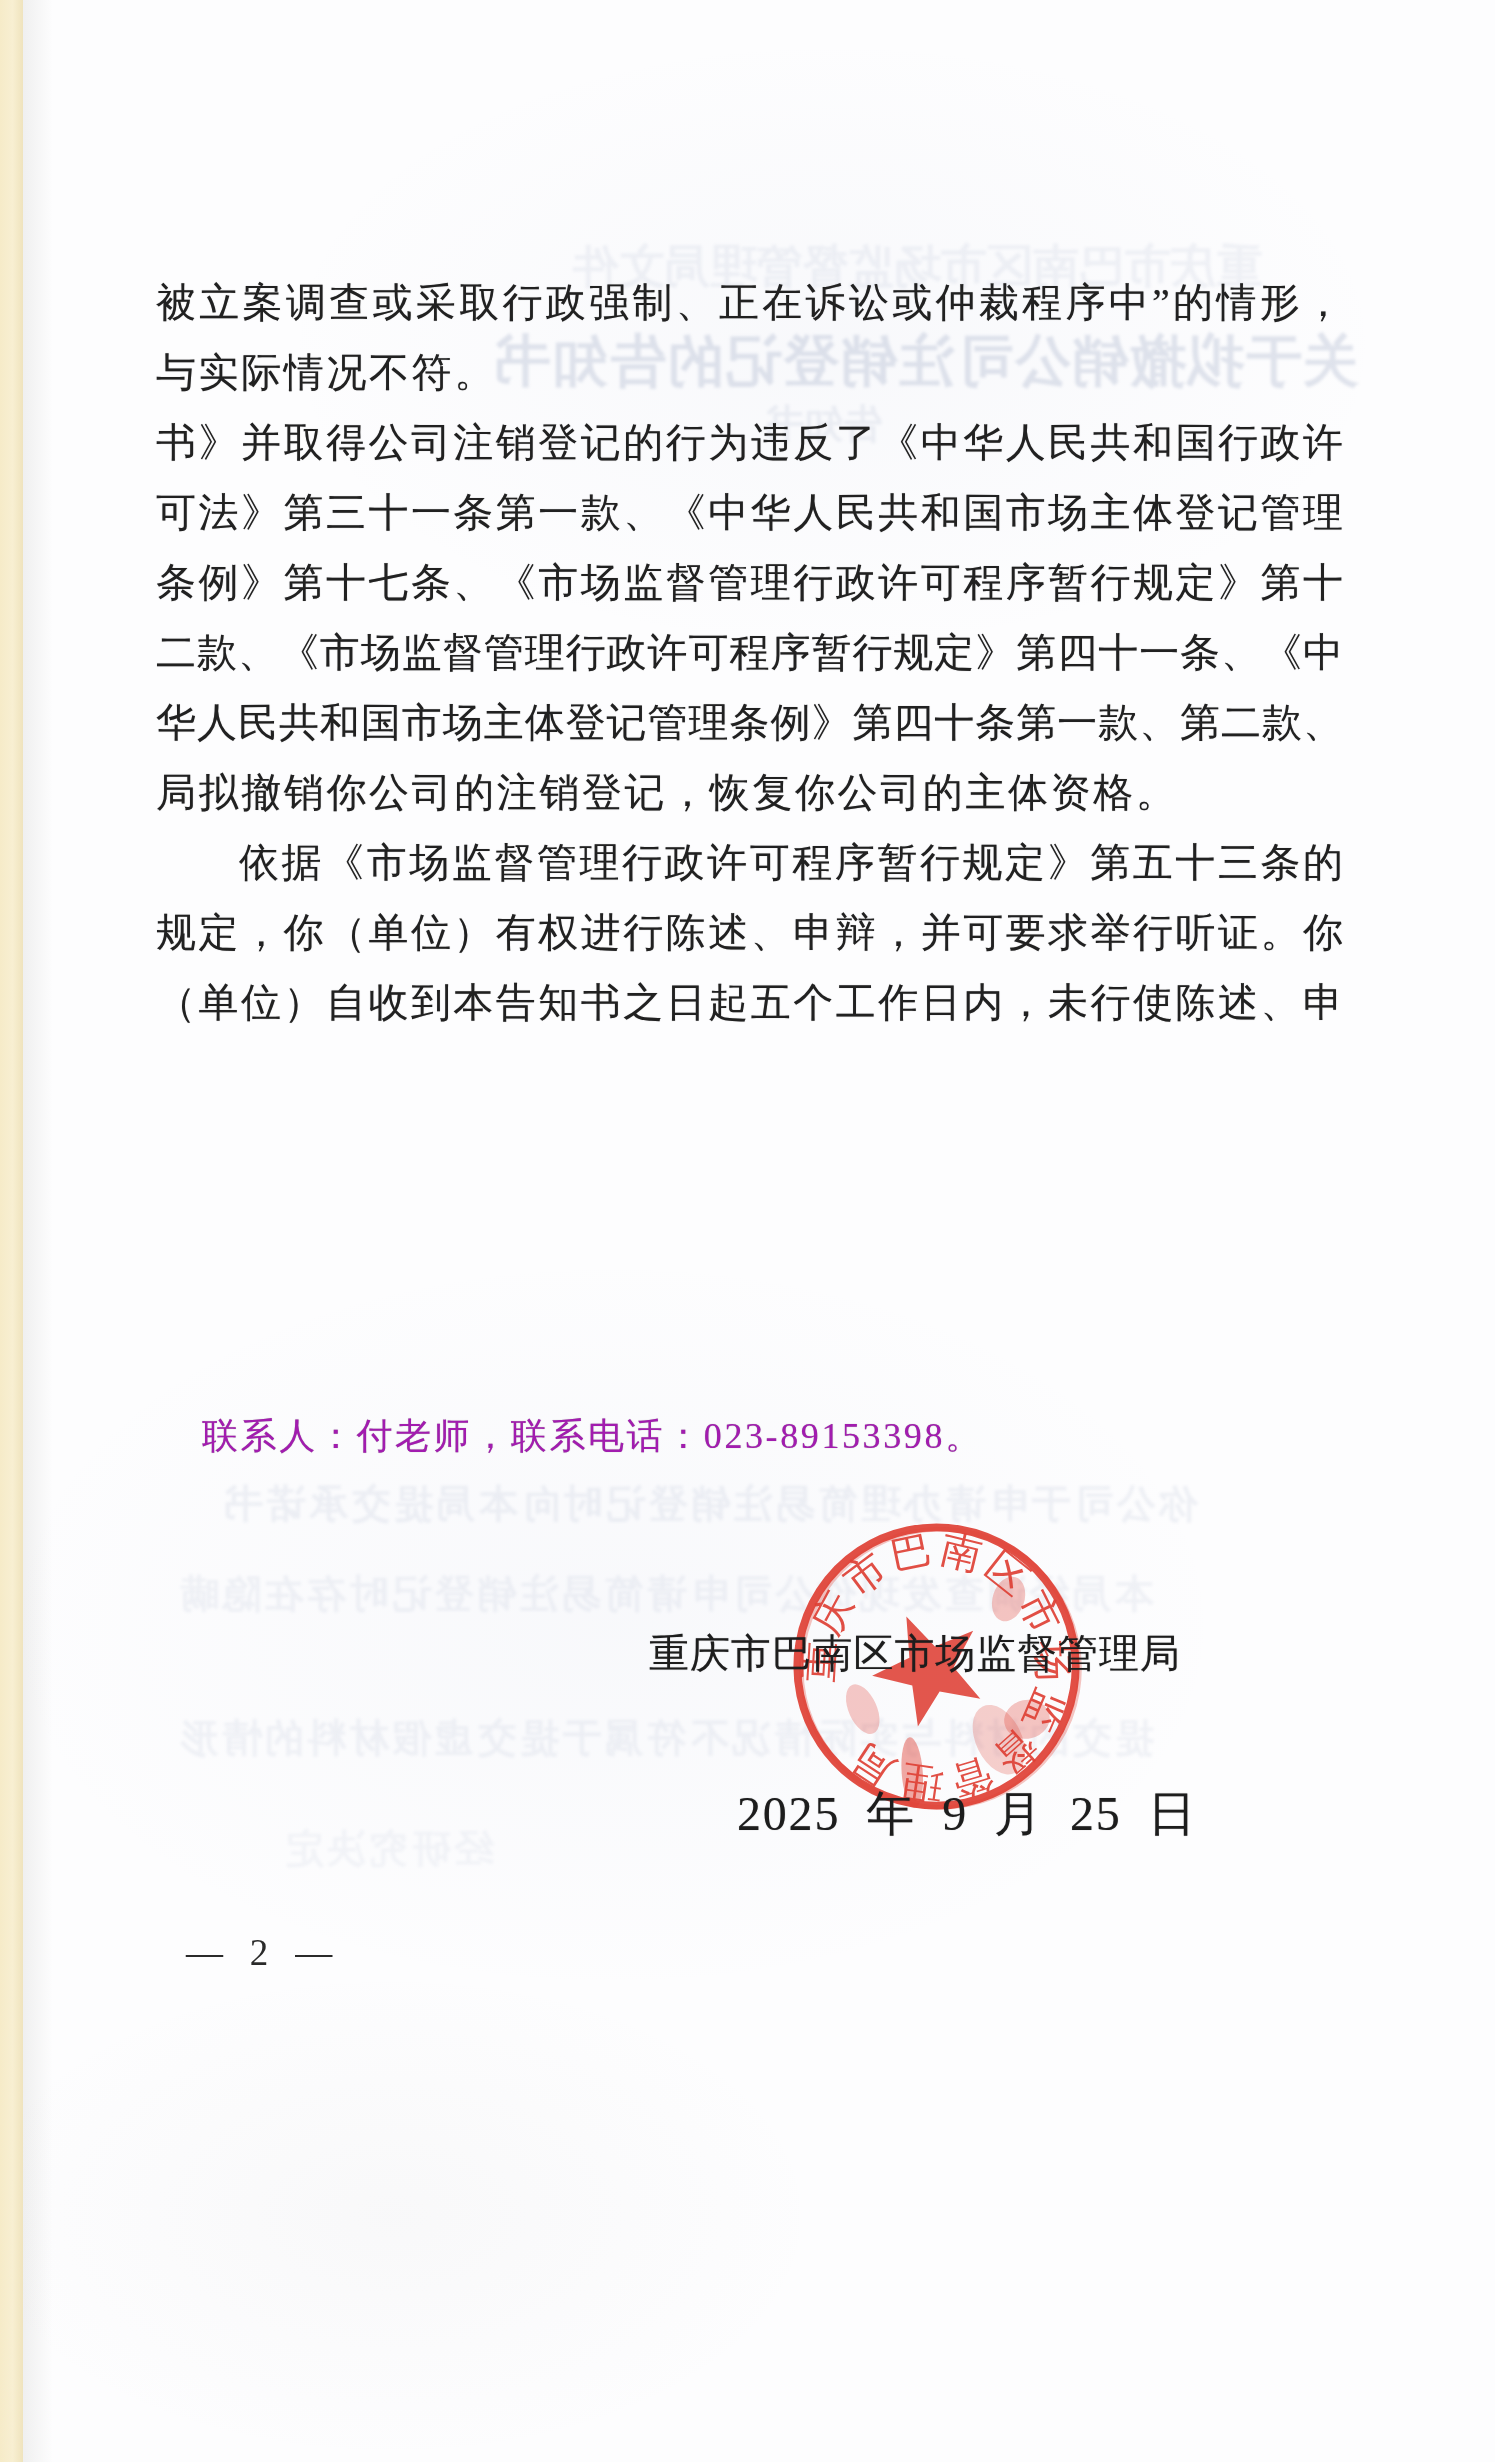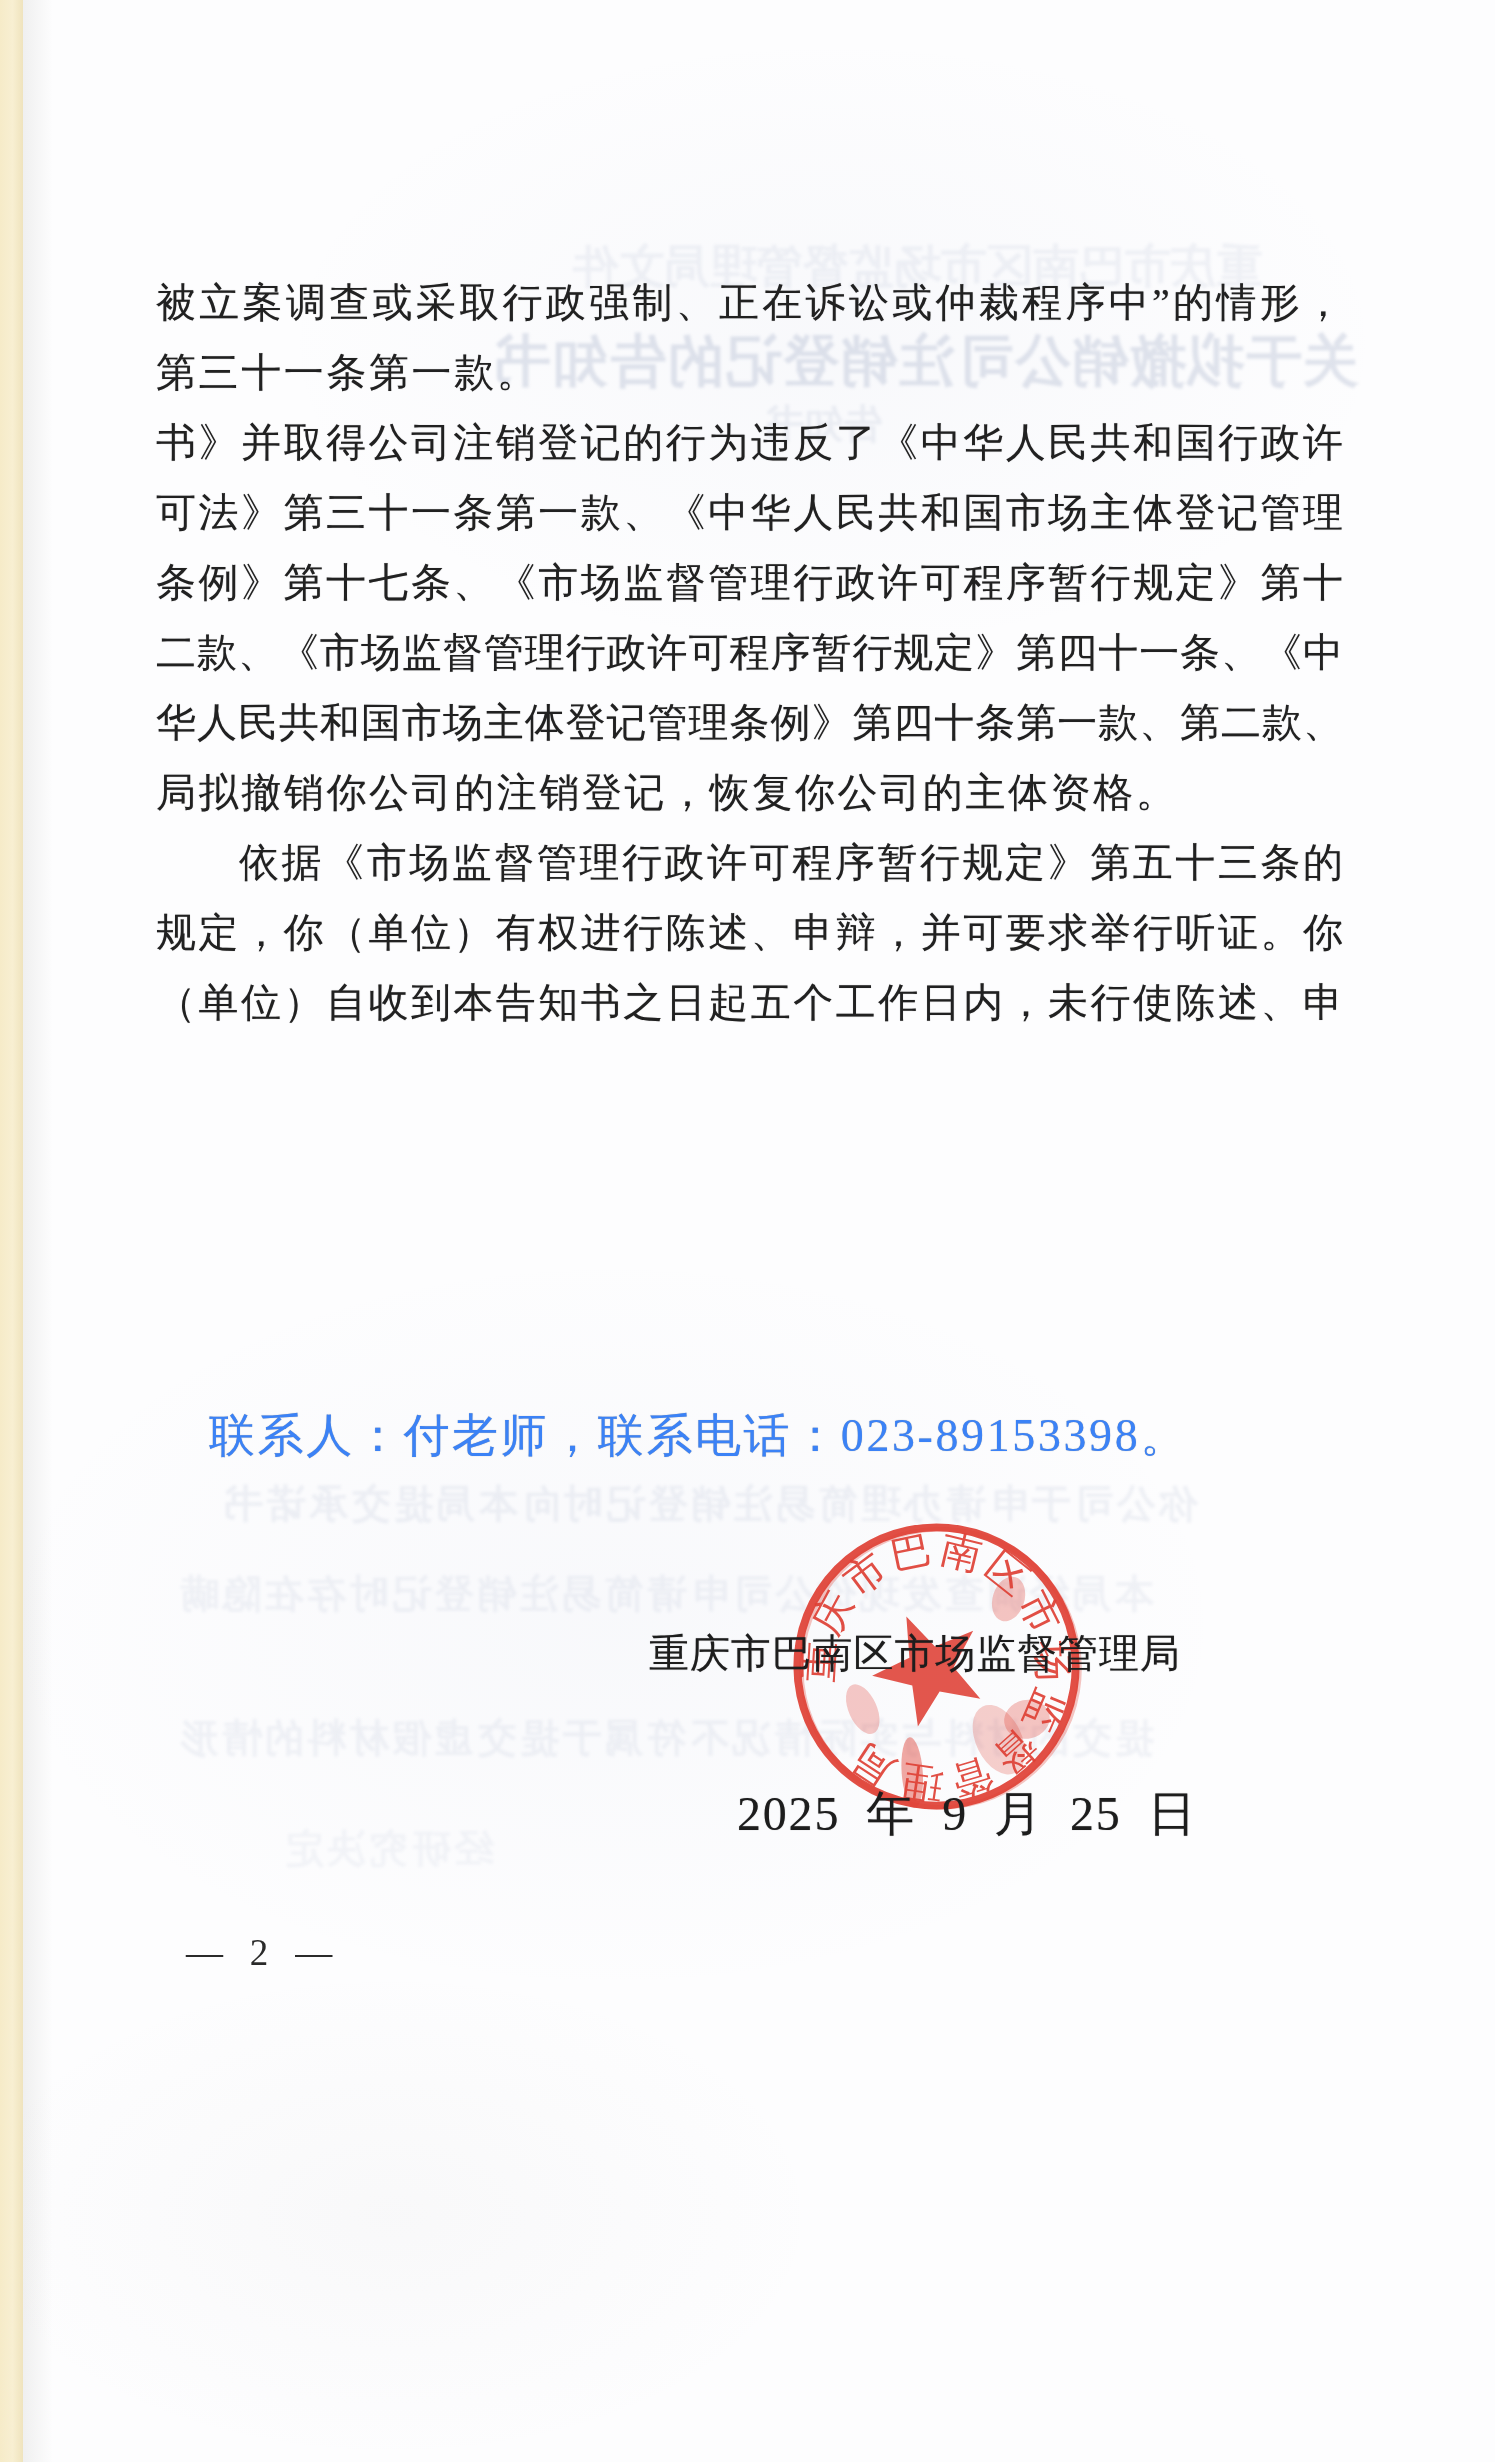--- a/index.html
+++ b/index.html
@@ -30,22 +30,22 @@
   .ln{
     width:1187px;height:70px;line-height:70px;font-size:40px;color:#212121;
     text-align:justify;text-align-last:justify;text-justify:inter-character;
     white-space:nowrap;text-shadow:0 0 0.9px rgba(20,20,20,0.4);
     box-sizing:border-box;
   }
   .ln.ind{padding-left:83px;}
   .ln.short{text-align-last:left;letter-spacing:2.6px;}
   .contact{
     position:absolute;left:202px;top:1401px;z-index:3;
-    font-size:46px;line-height:70px;letter-spacing:2.6px;color:#3b82f6;
-    text-shadow:0 0 0.9px rgba(20,20,20,0.4);white-space:nowrap;margin-left:7px;
+    font-size:36px;line-height:70px;letter-spacing:2.6px;color:#a21caf;
+    text-shadow:0 0 0.9px rgba(20,20,20,0.4);white-space:nowrap;
   }
   .agency{
     position:absolute;left:649px;top:1619px;z-index:4;
     font-size:40px;line-height:70px;letter-spacing:0.9px;color:#1d1d1d;
     text-shadow:0 0 0.9px rgba(20,20,20,0.45);white-space:nowrap;
   }
   .datefield{
     position:absolute;left:737px;top:1779px;z-index:4;
     font-size:48px;line-height:70px;word-spacing:12.3px;letter-spacing:1.8px;color:#1d1d1d;
     text-shadow:0 0 0.9px rgba(20,20,20,0.45);white-space:nowrap;
@@ -108,21 +108,21 @@
       <ellipse cx="-52" cy="112" rx="12" ry="40" opacity="0.45" transform="rotate(8 -52 112)"></ellipse>
       <ellipse cx="52" cy="96" rx="26" ry="42" opacity="0.25" transform="rotate(-14 52 96)"></ellipse>
       <ellipse cx="88" cy="80" rx="26" ry="22" opacity="0.30"></ellipse>
       <ellipse cx="96" cy="-58" rx="18" ry="26" opacity="0.30" transform="rotate(30 96 -58)"></ellipse>
       <ellipse cx="-92" cy="30" rx="16" ry="30" opacity="0.28" transform="rotate(-12 -92 30)"></ellipse>
     </g>
   </svg>
 
   <div class="bodytext">
     <div class="ln">被立案调查或采取行政强制、正在诉讼或仲裁程序中”的情形，</div>
-    <div class="ln short">第三十一条第一款。</div>
+    <div class="ln short">与实际情况不符。</div>
     <div class="ln">书》并取得公司注销登记的行为违反了《中华人民共和国行政许</div>
     <div class="ln">可法》第三十一条第一款、《中华人民共和国市场主体登记管理</div>
     <div class="ln">条例》第十七条、《市场监督管理行政许可程序暂行规定》第十</div>
     <div class="ln">二款、《市场监督管理行政许可程序暂行规定》第四十一条、《中</div>
     <div class="ln">华人民共和国市场主体登记管理条例》第四十条第一款、第二款、</div>
     <div class="ln short">局拟撤销你公司的注销登记，恢复你公司的主体资格。</div>
     <div class="ln ind">依据《市场监督管理行政许可程序暂行规定》第五十三条的</div>
     <div class="ln">规定，你（单位）有权进行陈述、申辩，并可要求举行听证。你</div>
     <div class="ln">（单位）自收到本告知书之日起五个工作日内，未行使陈述、申</div>
   </div>

